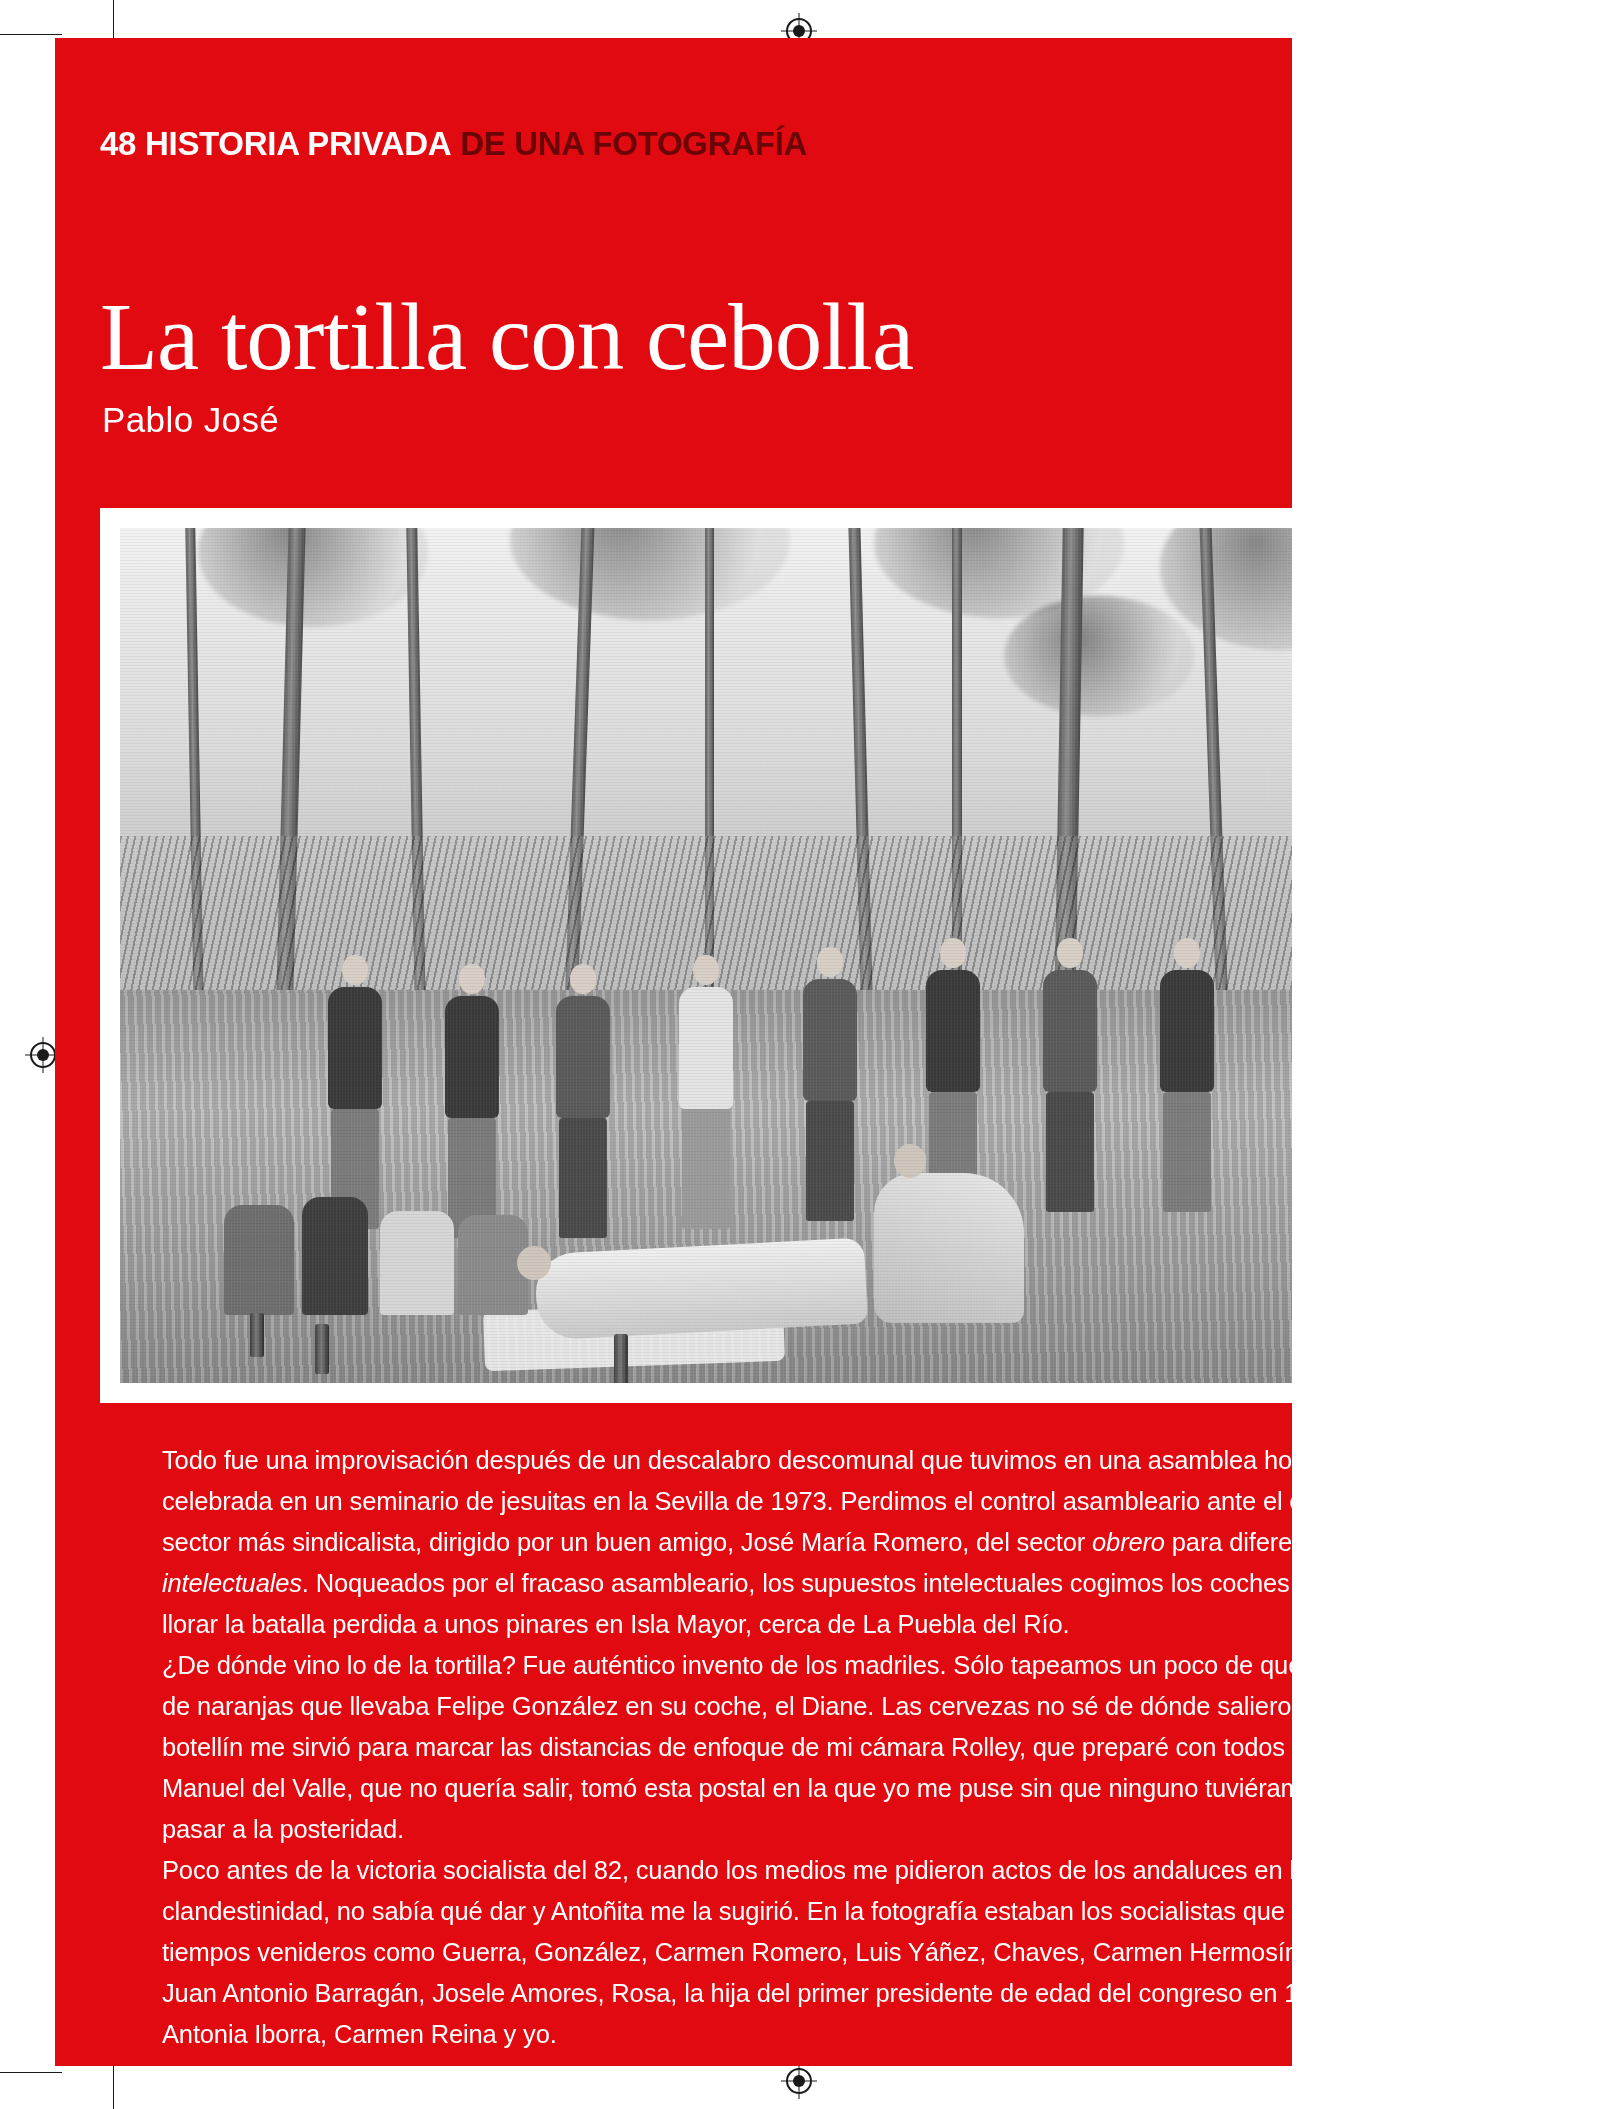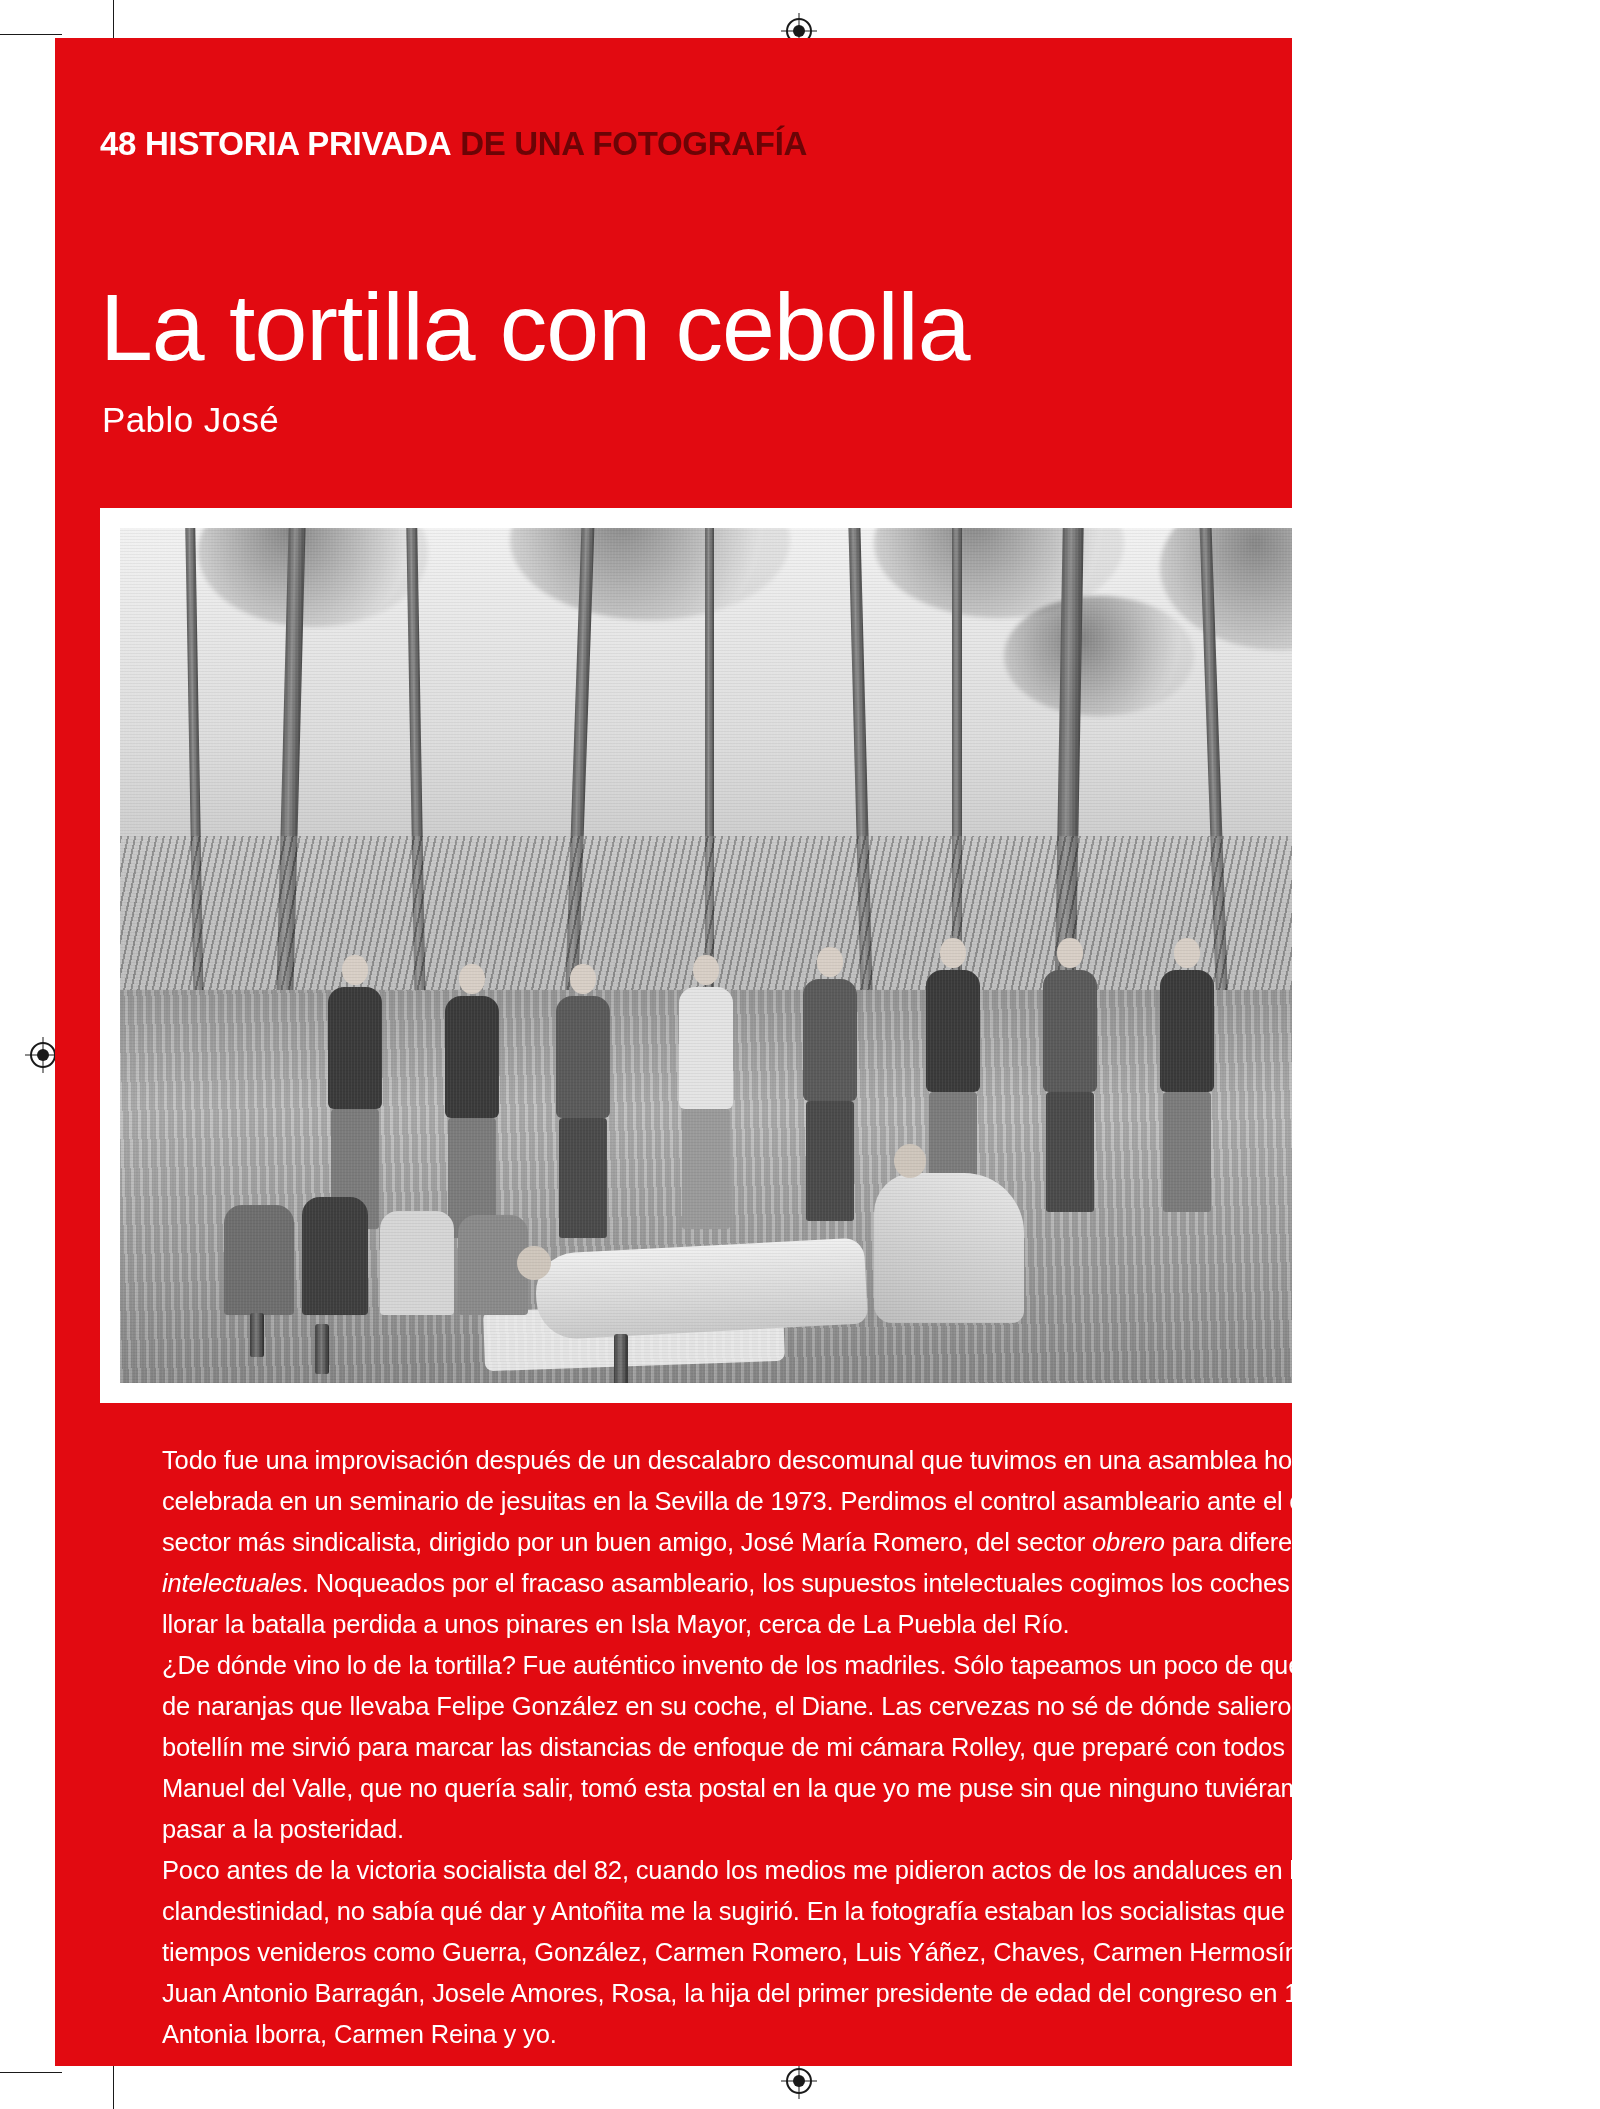--- a/index.html
+++ b/index.html
@@ -80,22 +80,22 @@
     letter-spacing: -0.3px;
     white-space: nowrap;
   }
   .kicker .k-white { color: #ffffff; }
   .kicker .k-dark  { color: #6b0406; }
 
   
   .headline {
     position: absolute;
     left: 100px;
-    top: 280px;
-    font-family: Liberation Sans, sans-serif;
+    top: 290px;
+    font-family: Liberation Serif, serif;
     font-size: 95px;
     line-height: 1;
     color: #ffffff;
     letter-spacing: -1px;
     white-space: nowrap;
   }
   .byline {
     position: absolute;
     left: 102px;
     top: 400px;

